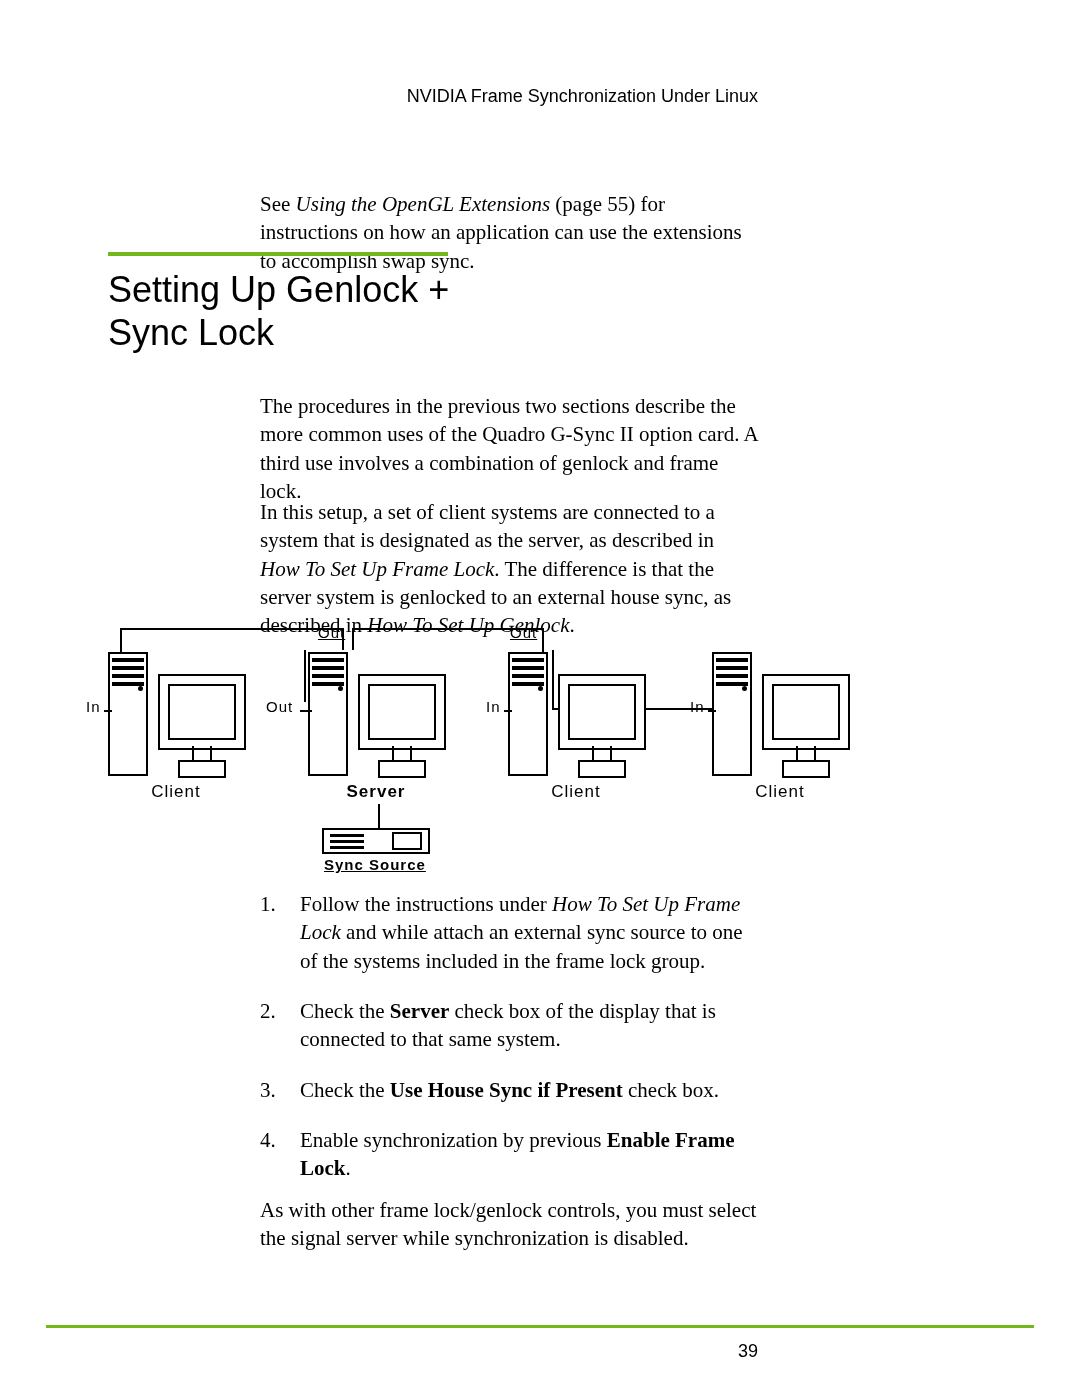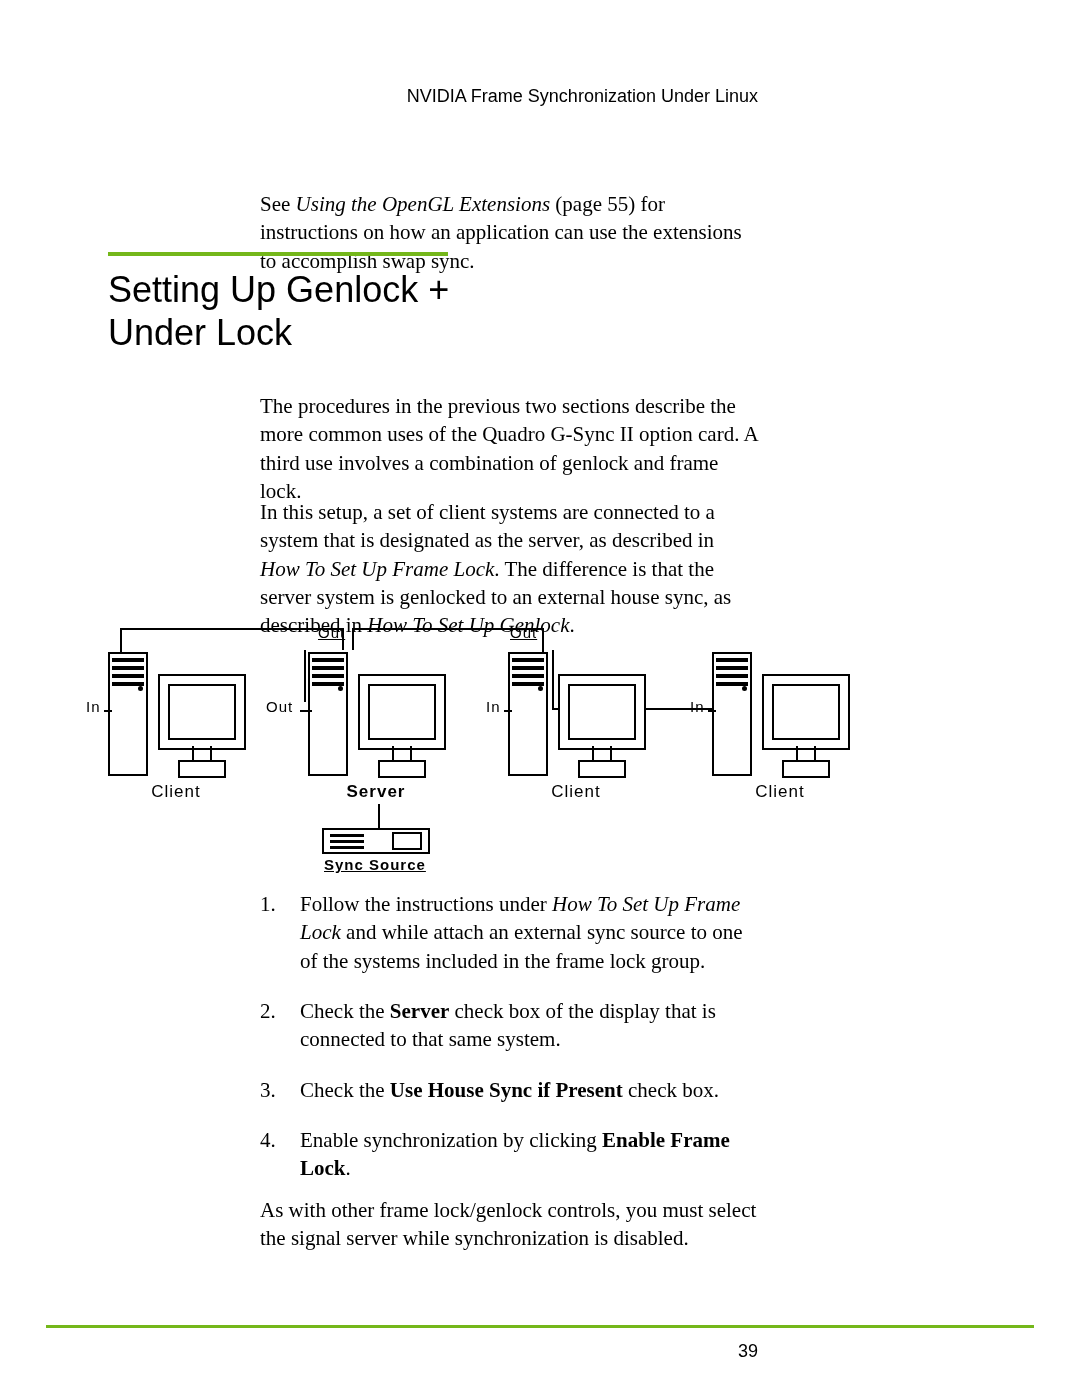--- a/index.html
+++ b/index.html
@@ -251,21 +251,21 @@
 
   <div class="running-head">NVIDIA Frame Synchronization Under Linux</div>
 
   <div class="body-para intro-para">
     <span>See </span><span class="italic">Using the OpenGL Extensions</span><span> (page 55) for instructions on how an application can use the extensions to accomplish swap sync.</span>
   </div>
 
   <div class="green-rule"></div>
   <div class="section-title">
     <span>Setting Up Genlock +</span><br>
-    <span>Under Lock</span>
+    <span>Sync Lock</span>
   </div>
 
   <div class="body-para para2">
     <span>In this setup, a set of client systems are connected to a system that is designated as the server, as described in </span><span class="italic">How To Set Up Frame Lock</span><span>. The difference is that the server system is genlocked to an external house sync, as described in </span><span class="italic">How To Set Up Genlock</span><span>.</span>
   </div>
 
   <div class="body-para para1">The procedures in the previous two sections describe the more common uses of the Quadro G-Sync II option card. A third use involves a combination of genlock and frame lock.</div>
 
   <div class="diagram">
 
@@ -395,21 +395,21 @@
     </div>
     <div class="li">
       <div class="li-num">3.</div>
       <div class="li-txt">
         <span>Check the </span><span class="bold2">Use House Sync if Present</span><span> check box.</span>
       </div>
     </div>
     <div class="li">
       <div class="li-num">4.</div>
       <div class="li-txt">
-        <span>Enable synchronization by clicking </span><span class="bold2">Enable Frame Lock</span><span>.</span>
+        <span>Enable synchronization by previous </span><span class="bold2">Enable Frame Lock</span><span>.</span>
       </div>
     </div>
   </div>
 
   <div class="body-para closing-para">As with other frame lock/genlock controls, you must select the signal server while synchronization is disabled.</div>
 
   <div class="footer-rule"></div>
   <div class="page-num">39</div>
 
 </div>

